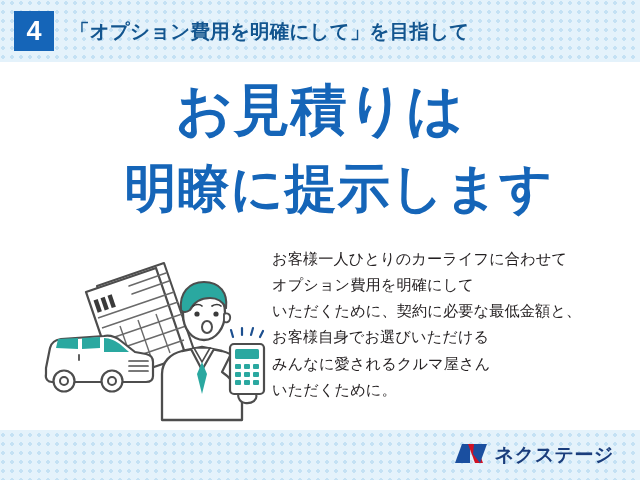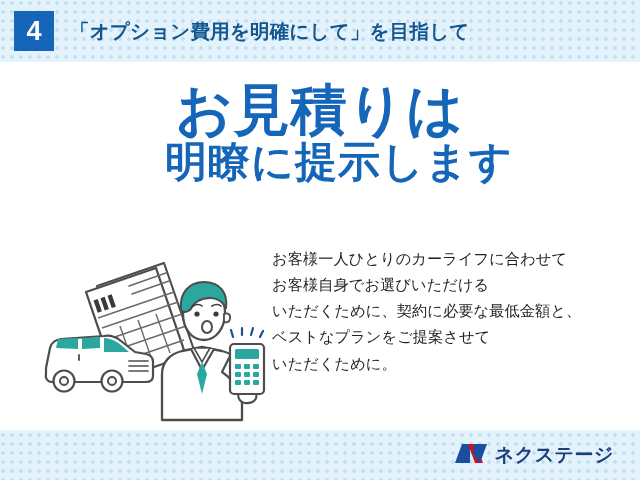--- a/index.html
+++ b/index.html
@@ -77,21 +77,21 @@
     text-align: center;
     color: #1565b8;
   }
   .headline-line {
     font-weight: bold;
     line-height: 1.06;
     letter-spacing: 1px;
     white-space: nowrap;
   }
   #headline-line-1 { font-size: 56px; }
-  #headline-line-2 { font-size: 42px; margin-top: 1px; padding-left: 38px; }
+  #headline-line-2 { font-size: 52px; margin-top: 22px; padding-left: 38px; }
 
   
   #body-copy {
     position: absolute;
     left: 272px;
     top: 184px;
     width: 360px;
     color: #231f20;
     font-size: 15.2px;
     line-height: 1.72;
@@ -262,23 +262,24 @@
             <line x1="208" y1="83" x2="208" y2="76"></line>
             <line x1="217" y1="83" x2="219" y2="76"></line>
             <line x1="226" y1="85" x2="229" y2="79"></line>
           </g>
         </g>
       </svg>
     </div>
 
     <div id="body-copy">
       <p>お客様一人ひとりのカーライフに合わせて</p>
+      <p>オプション費用を明確にして</p>
+      <p>いただくために、契約に必要な最低金額と、</p>
       <p>お客様自身でお選びいただける</p>
-      <p>いただくために、契約に必要な最低金額と、</p>
-      <p>ベストなプランをご提案させて</p>
+      <p>みんなに愛されるクルマ屋さん</p>
       <p>いただくために。</p>
     </div>
 
   </div>
 
   <div id="footer">
     <div id="brand-logo">
       <span>
         <svg width="34" height="23" viewBox="0 0 34 23" aria-hidden="true">
           <path d="M1 21 L8 2 L16 2 L16 21 Z" fill="#1a4fa0"></path>

